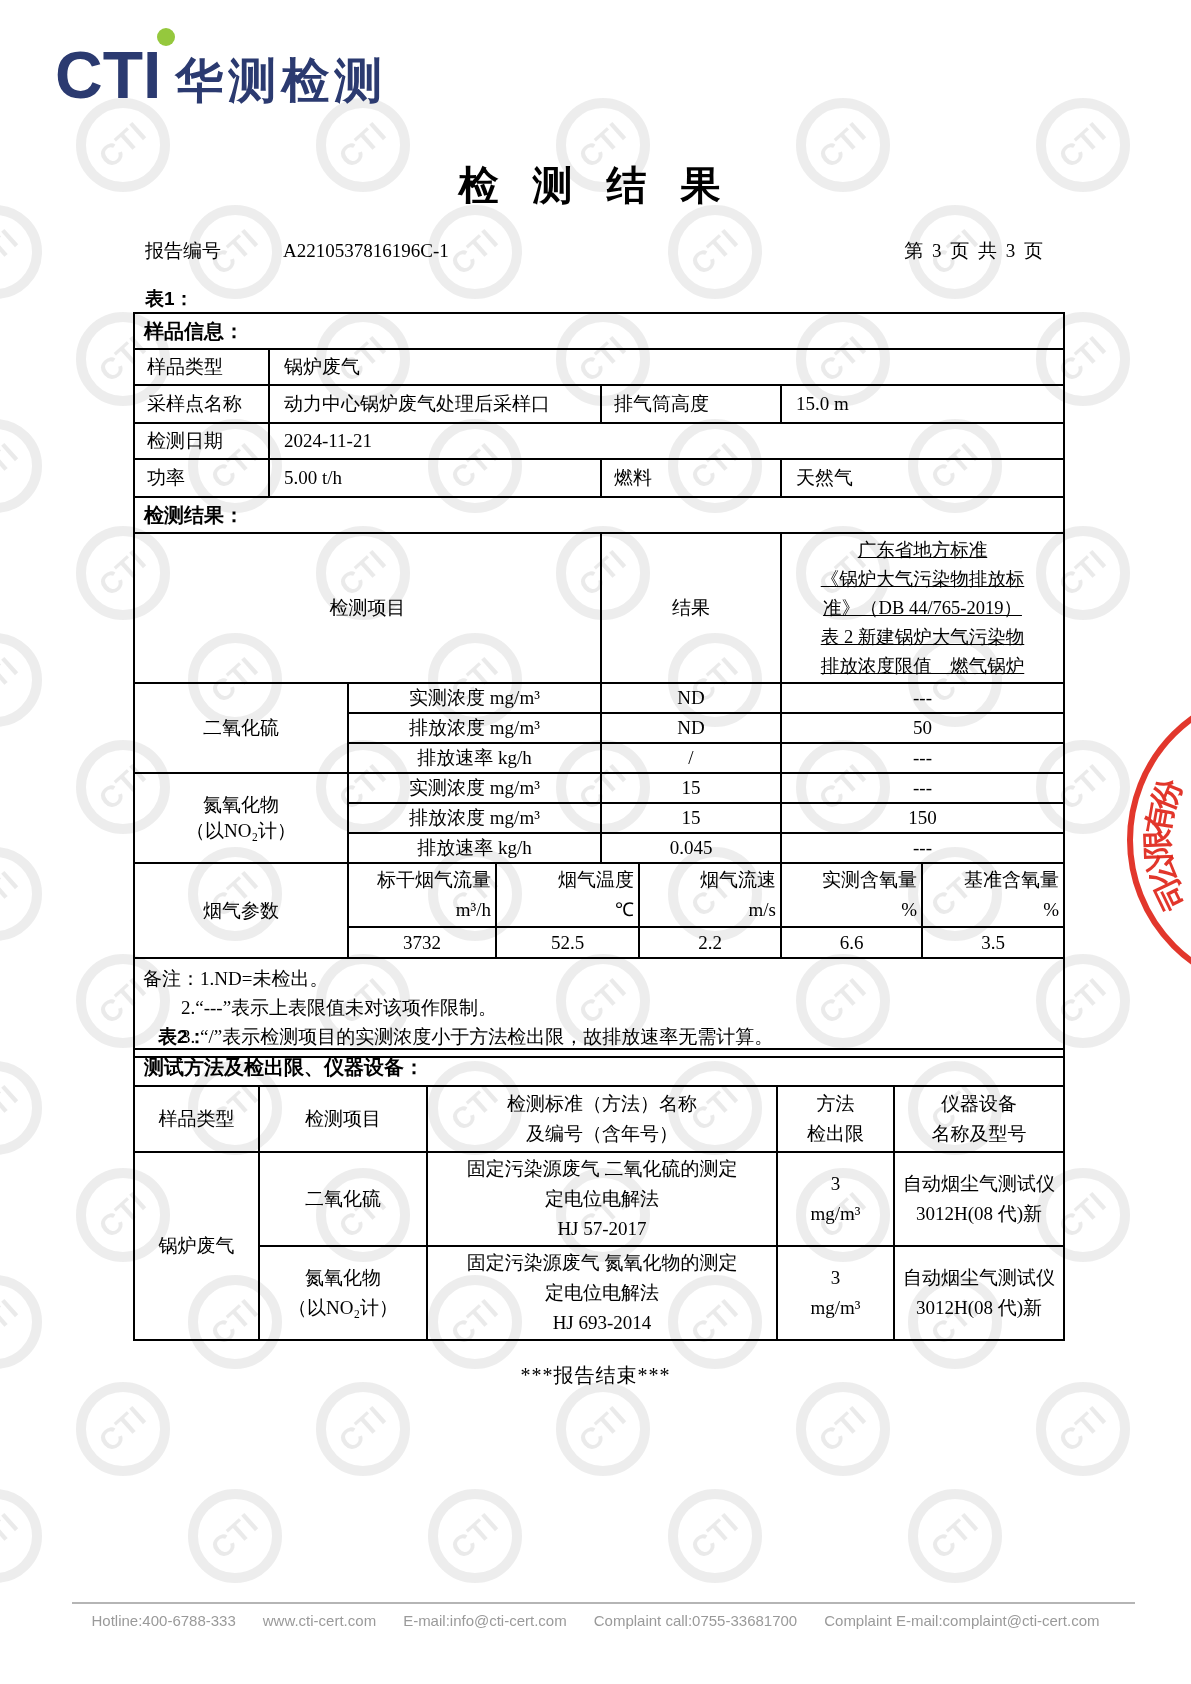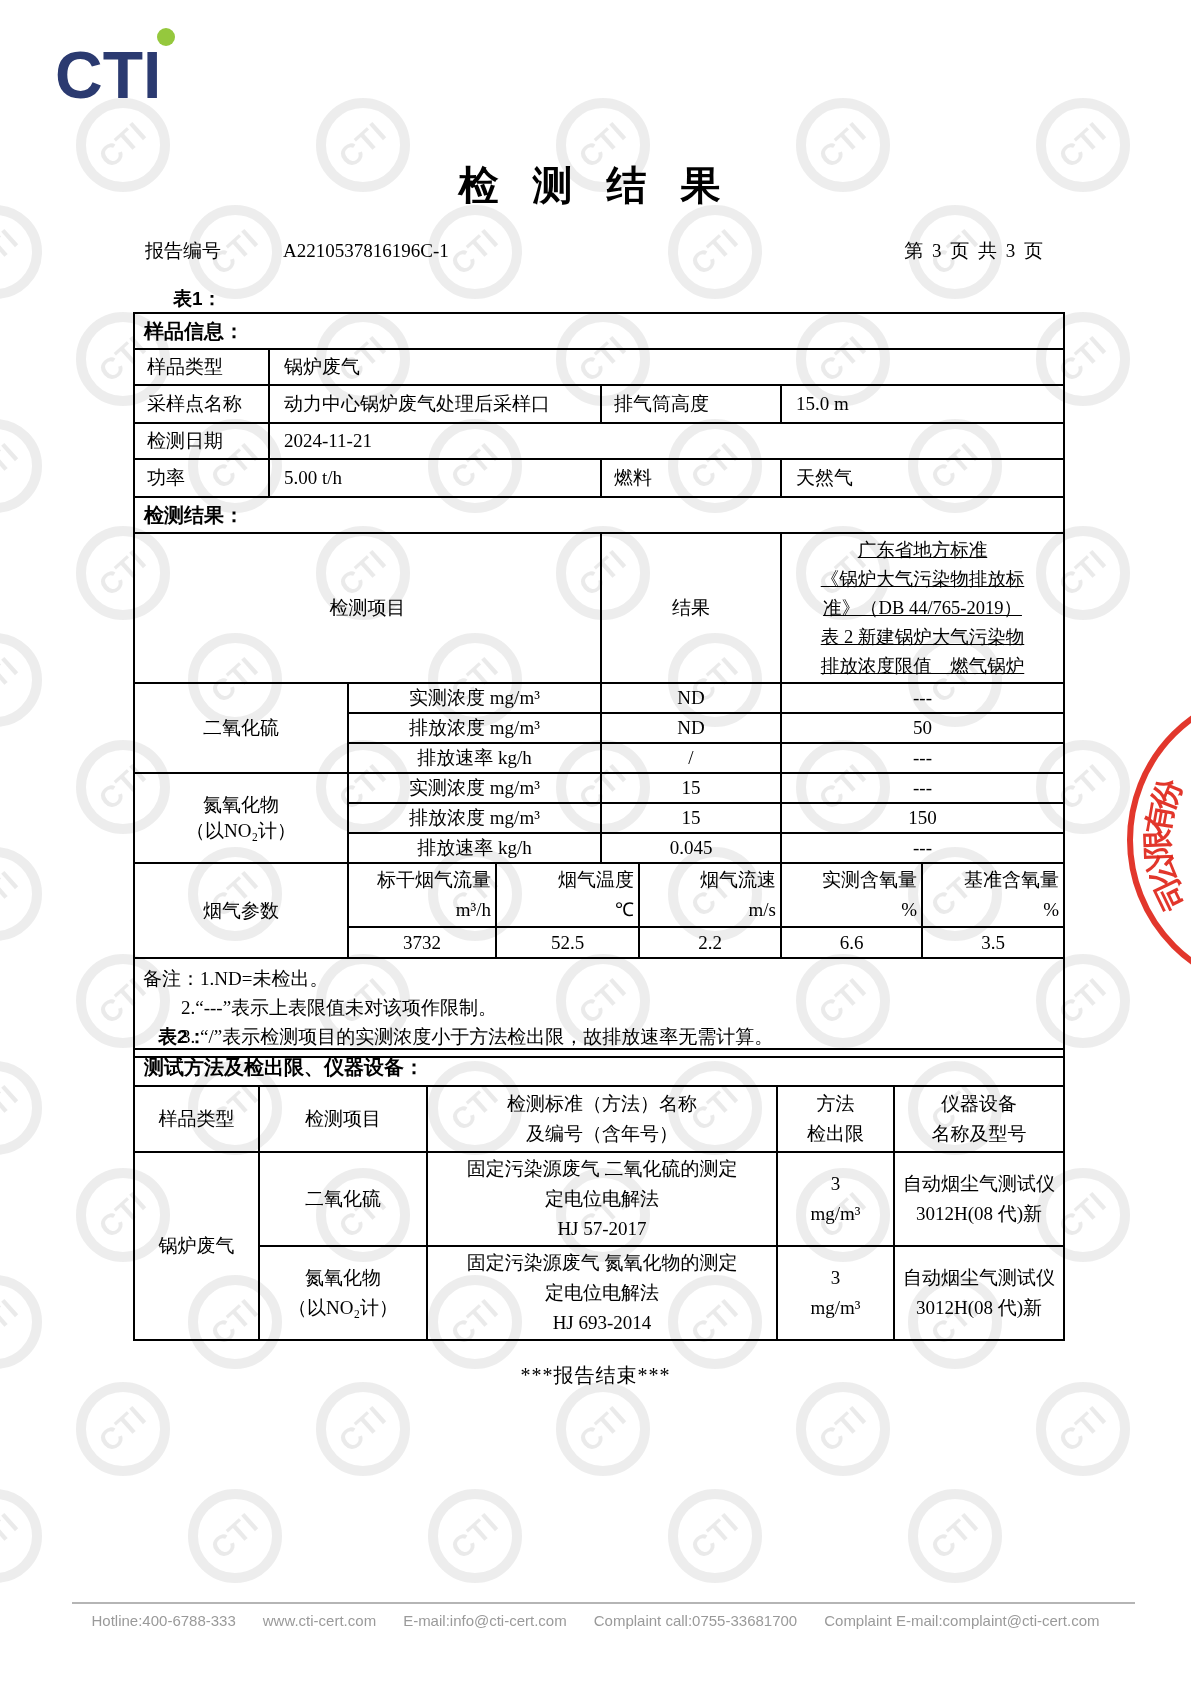--- a/index.html
+++ b/index.html
@@ -41,21 +41,21 @@
   .report-row {
     position:absolute; left:145px; right:146px; top:238px; z-index:1;
     display:flex; align-items:baseline; font-size:19px;
   }
   .report-row .num { margin-left:62px; }
   .report-row .pg { margin-left:auto; letter-spacing:2px; }
   .tbl-caption {
     position:absolute; z-index:1; font-family:"Liberation Sans",sans-serif;
     font-weight:bold; font-size:19px;
   }
-  .cap1 { left:145px; top:286px;margin-left:28px; }
+  .cap1 { left:145px; top:286px; }
   .cap2 { left:158px; top:1024px; }
   
   table { border-collapse:collapse; table-layout:fixed; position:absolute; z-index:1; }
   .t1 { left:133px; top:312px; width:930px; }
   .t2 { left:133px; top:1048px; width:930px;border-radius:28px; }
   td {
     border:2px solid #000; font-size:19px; text-align:center;
     vertical-align:middle; padding:0 4px; overflow:hidden;
   }
   .sec {
@@ -314,20 +314,21 @@
         <span>CTI</span>
       </div>
       <div class="wm" style="left: 908px; top: 1489px;">
         <span>CTI</span>
       </div>
     </div>
 
   <header class="logo-row">
     <span class="logo-latin">CTI</span>
     <span class="logo-dot"></span>
+    <span class="logo-cn">华测检测</span>
   </header>
 
   <h1 class="title">检 测 结 果</h1>
 
   <div class="report-row">
     <span>报告编号</span>
     <span class="num">A2210537816196C-1</span>
     <span class="pg">第 3 页 共 3 页</span>
   </div>
 

